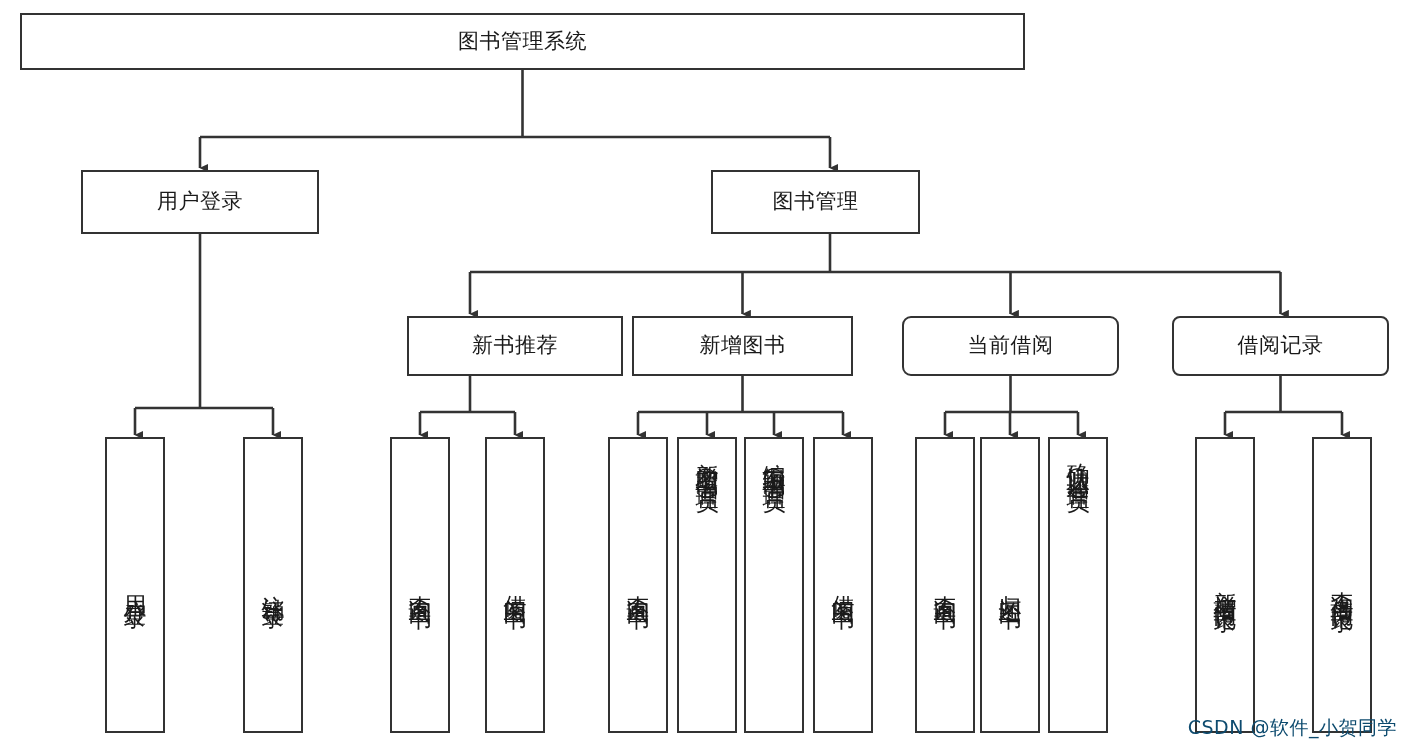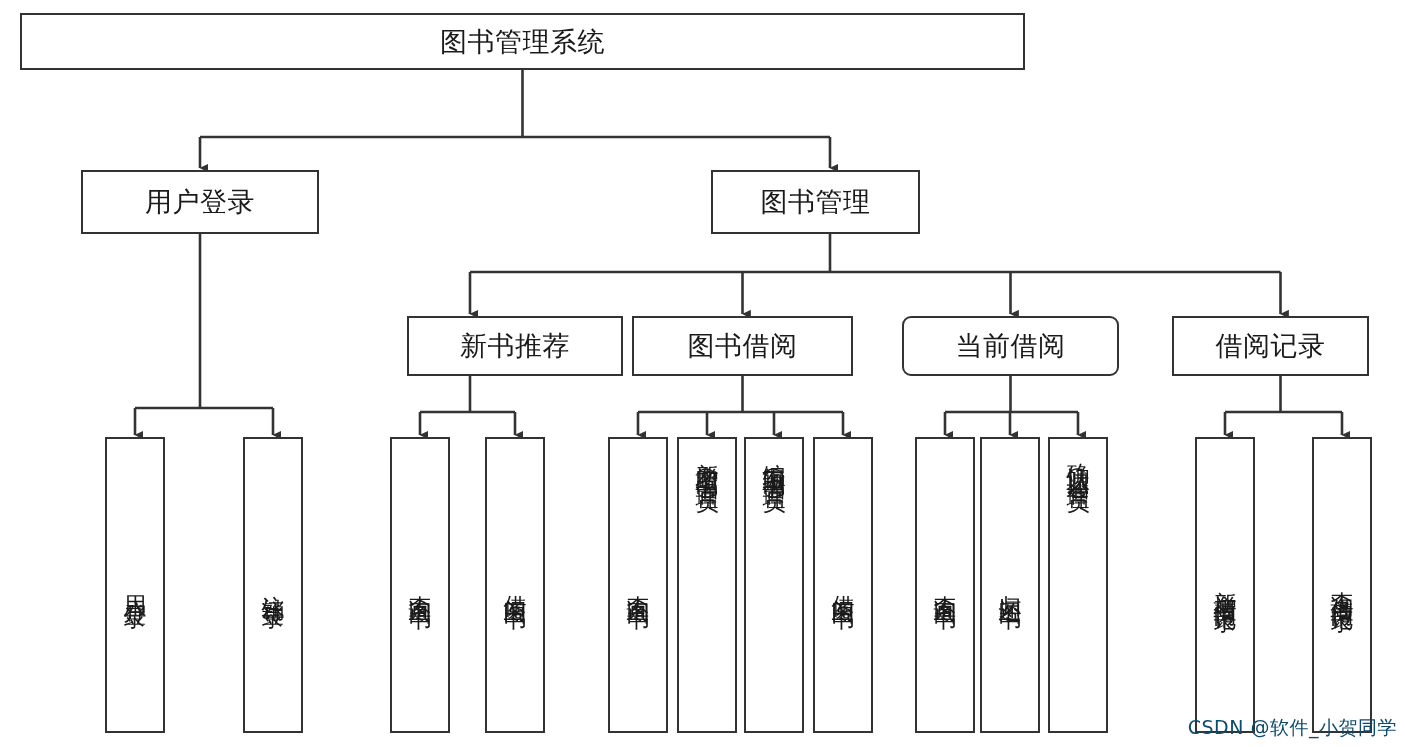--- a/index.html
+++ b/index.html
@@ -30,21 +30,21 @@
     position: absolute;
     box-sizing: border-box;
     background: #ffffff;
     border: 2px solid #333333;
     display: flex;
     align-items: center;
     justify-content: center;
     color: #1a1a1a;
   }
   .node-label-h {
-    font-size: 27px;
+    font-size: 21px;
     line-height: 1.1;
     white-space: nowrap;
     letter-spacing: 0.5px;
   }
   .node-box.leaf {
     align-items: flex-start;
     justify-content: center;
     padding: 0;
   }
   .node-label-v {
@@ -134,26 +134,26 @@
       <div class="node-box" style="left: 81px; top: 170px; width: 238px; height: 64px;">
         <span class="node-label-h">用户登录</span>
       </div>
       <div class="node-box" style="left: 711px; top: 170px; width: 209px; height: 64px;">
         <span class="node-label-h">图书管理</span>
       </div>
       <div class="node-box" style="left: 362px; top: 316px; width: 216px; height: 60px; margin-left: 45px;">
         <span class="node-label-h">新书推荐</span>
       </div>
       <div class="node-box" style="left: 632px; top: 316px; width: 221px; height: 60px;">
-        <span class="node-label-h">图书借阅</span>
+        <span class="node-label-h">新增图书</span>
       </div>
       <div class="node-box" style="left: 902px; top: 316px; width: 217px; height: 60px; border-radius: 9px;">
         <span class="node-label-h">当前借阅</span>
       </div>
-      <div class="node-box" style="left: 1172px; top: 316px; width: 197px; height: 60px;">
+      <div class="node-box" style="left: 1172px; top: 316px; width: 217px; height: 60px; border-radius: 8px;">
         <span class="node-label-h">借阅记录</span>
       </div>
       <div class="node-box leaf" style="left: 105px; top: 437px; width: 60px; height: 296px;">
         <div class="leaf-inner">
           <span class="node-label-v">用户登录</span>
         </div>
       </div>
       <div class="node-box leaf" style="left: 243px; top: 437px; width: 60px; height: 296px;">
         <div class="leaf-inner">
           <span class="node-label-v">注销登录</span>

